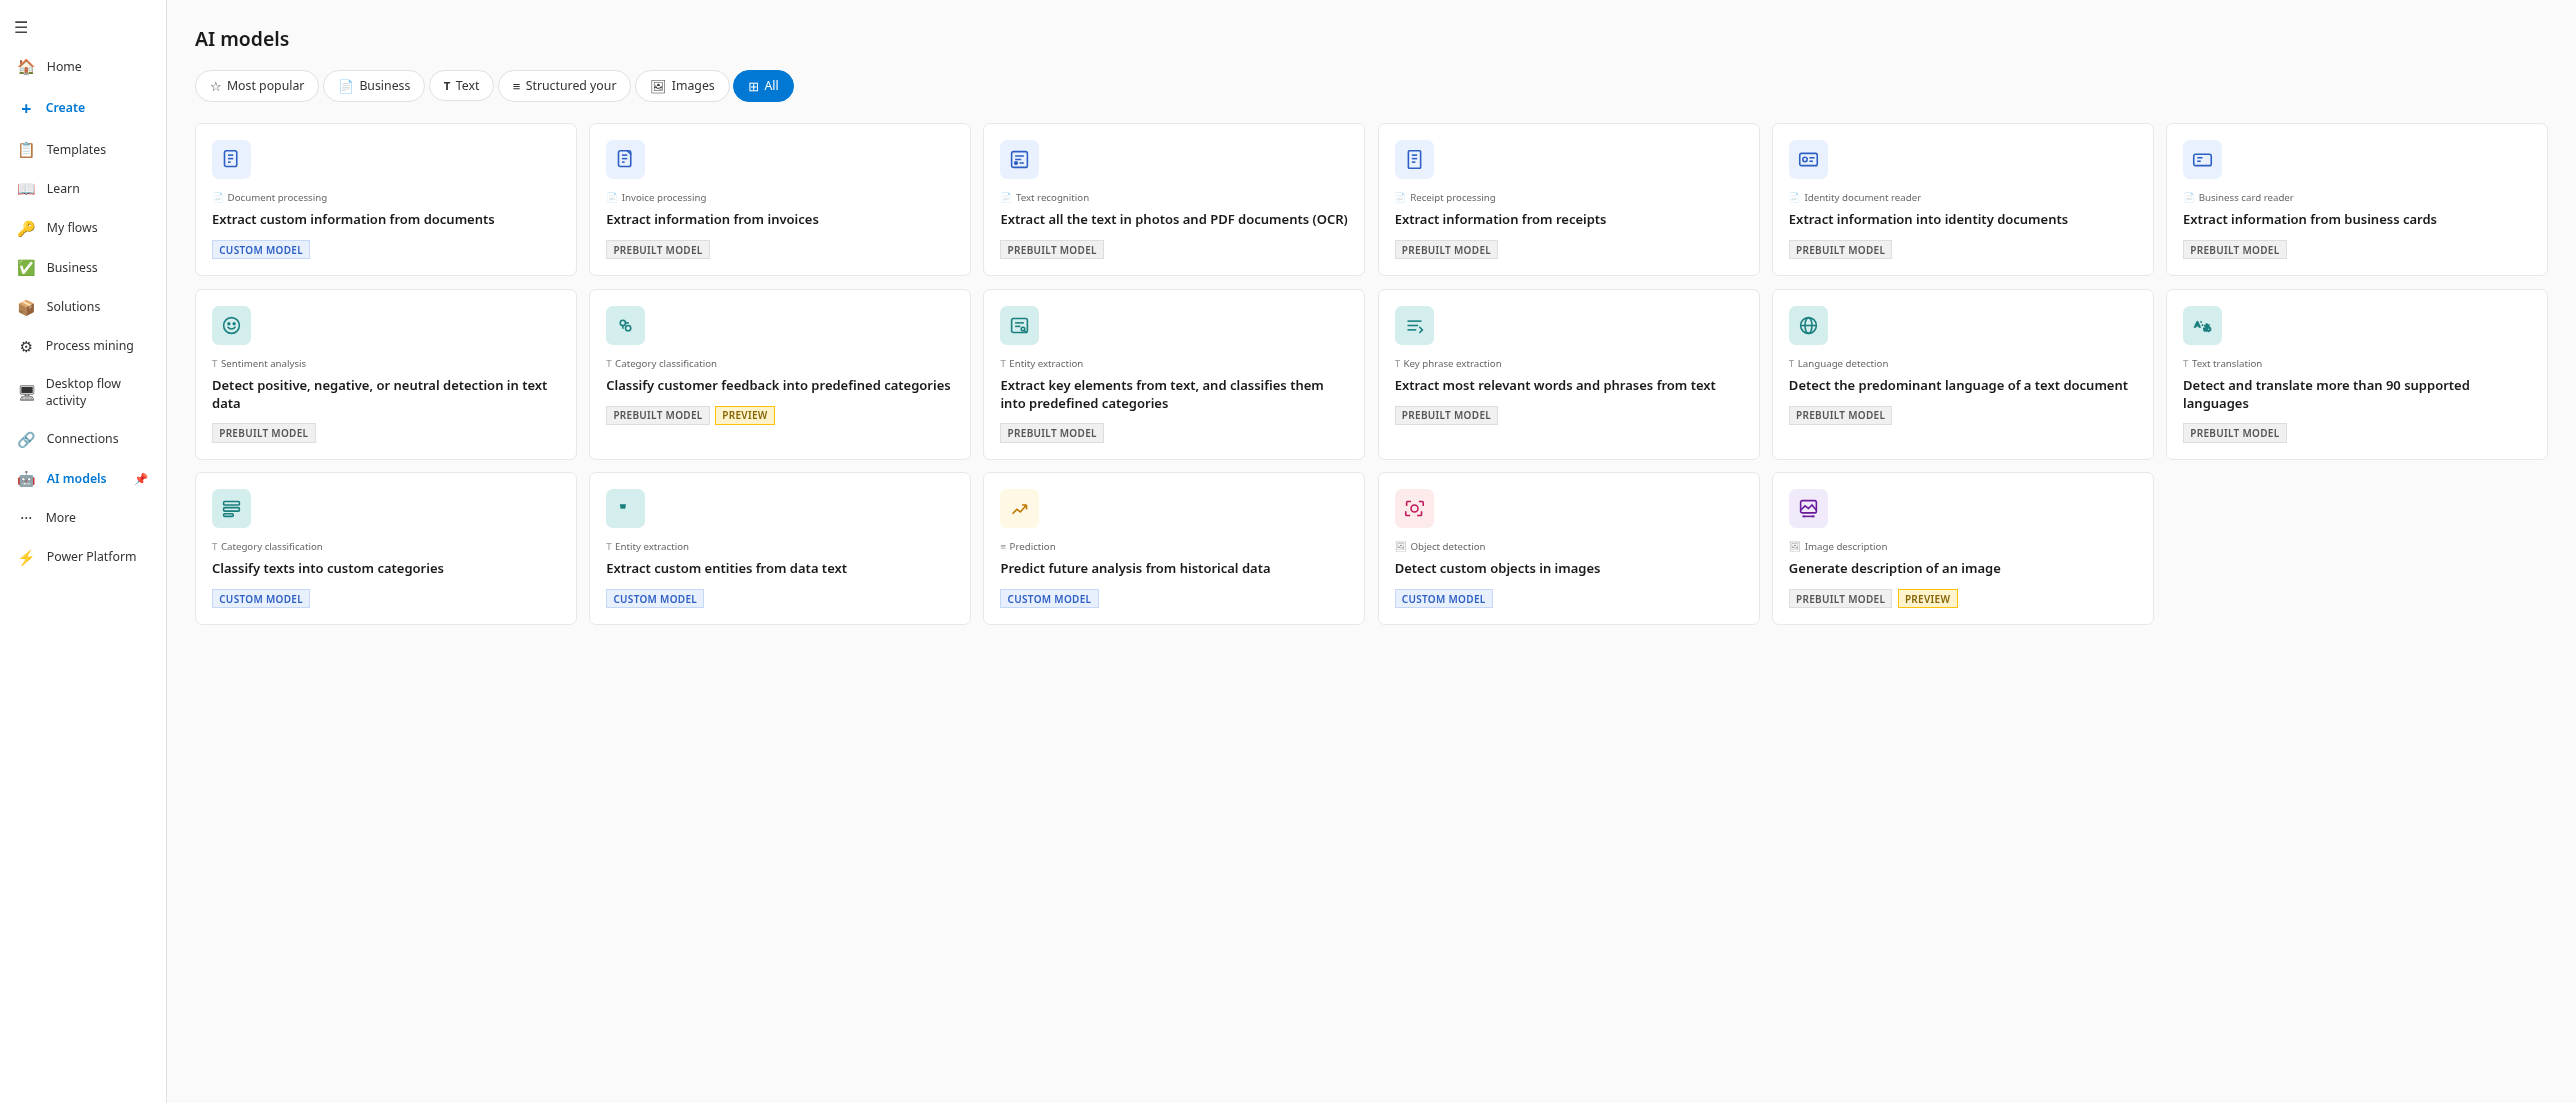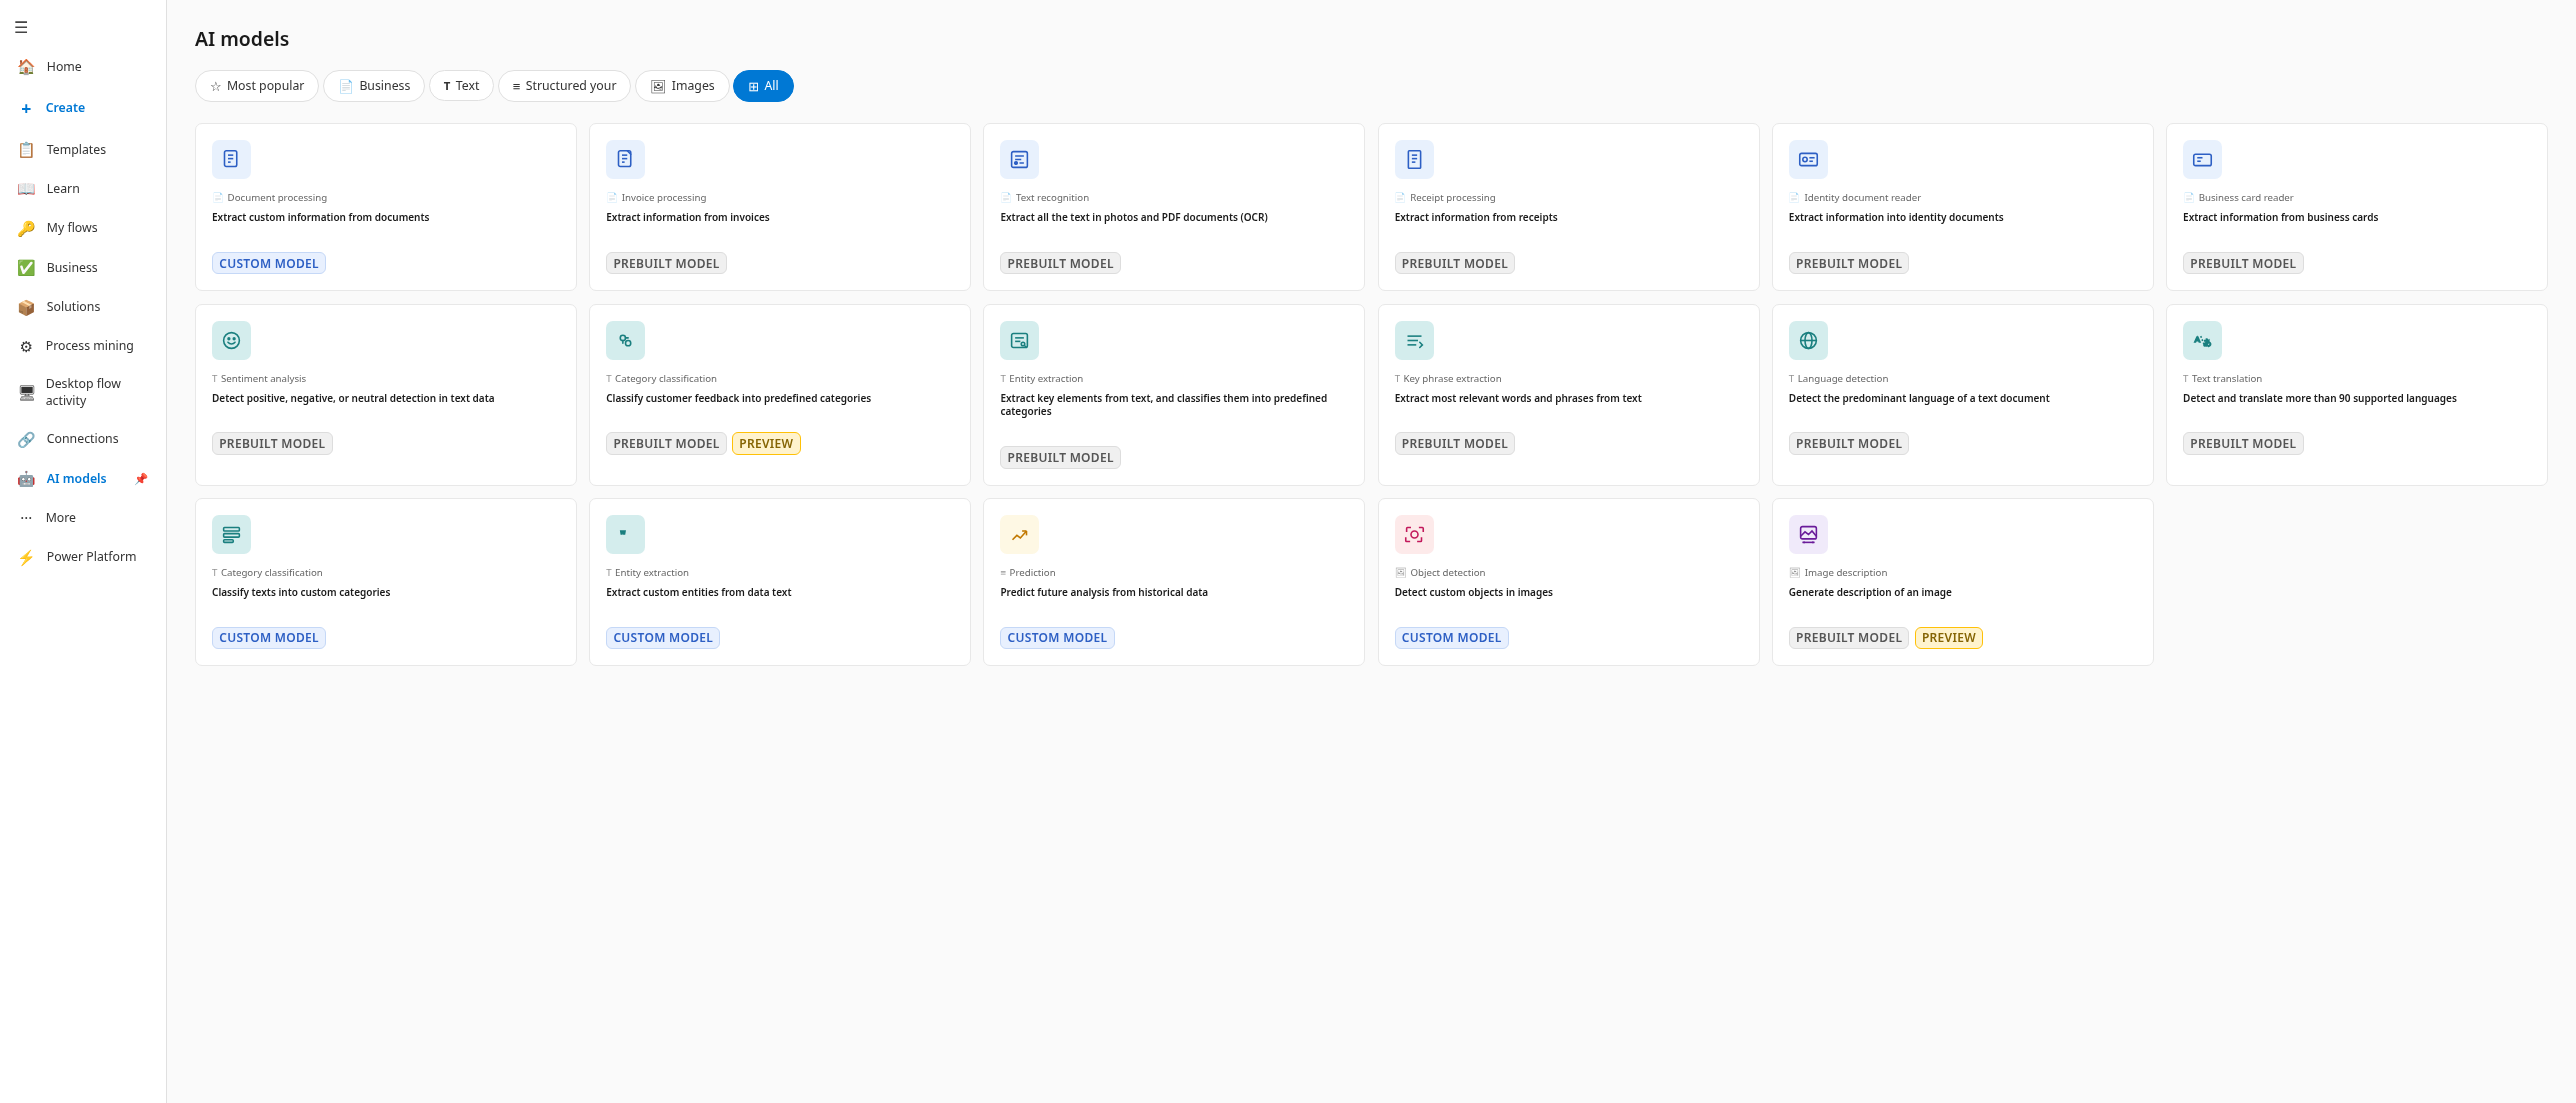--- a/index.html
+++ b/index.html
@@ -113,32 +113,32 @@
 
     .card-category {
       font-size: 9.7px;
       color: #666;
       display: flex;
       align-items: center;
       gap: 3.5px;
     }
     .card-category-icon { font-size: 10.6px; }
     .card-title {
-      font-size: 10px;
+      font-size: 13px;
       font-weight: 600;
       color: #1a1a1a;
       line-height: 1.35;
     }
     .card-badge {
       display: inline-block;
-      font-size: 12px;
+      font-size: 10px;
       font-weight: 600;
       padding: 1.8px 6.2px;
-      border-radius: 6px;
-      margin-top: 20px;
+      border-radius: 0;
+      margin-top: 4px;
       letter-spacing: 0.3px;
     }
     .badge-custom { background: #e8f0fe; color: #2d5fc4; border: 0.9px solid #c5d8f7; }
     .badge-prebuilt { background: #f0f0f0; color: #555; border: 0.9px solid #ddd; }
     .badge-preview { background: #fff3cd; color: #856404; border: 0.9px solid #ffc107; }
     .badges-row { display: flex; gap: 5.3px; flex-wrap: wrap; }
   </style>
 </head>
 <body>
 

